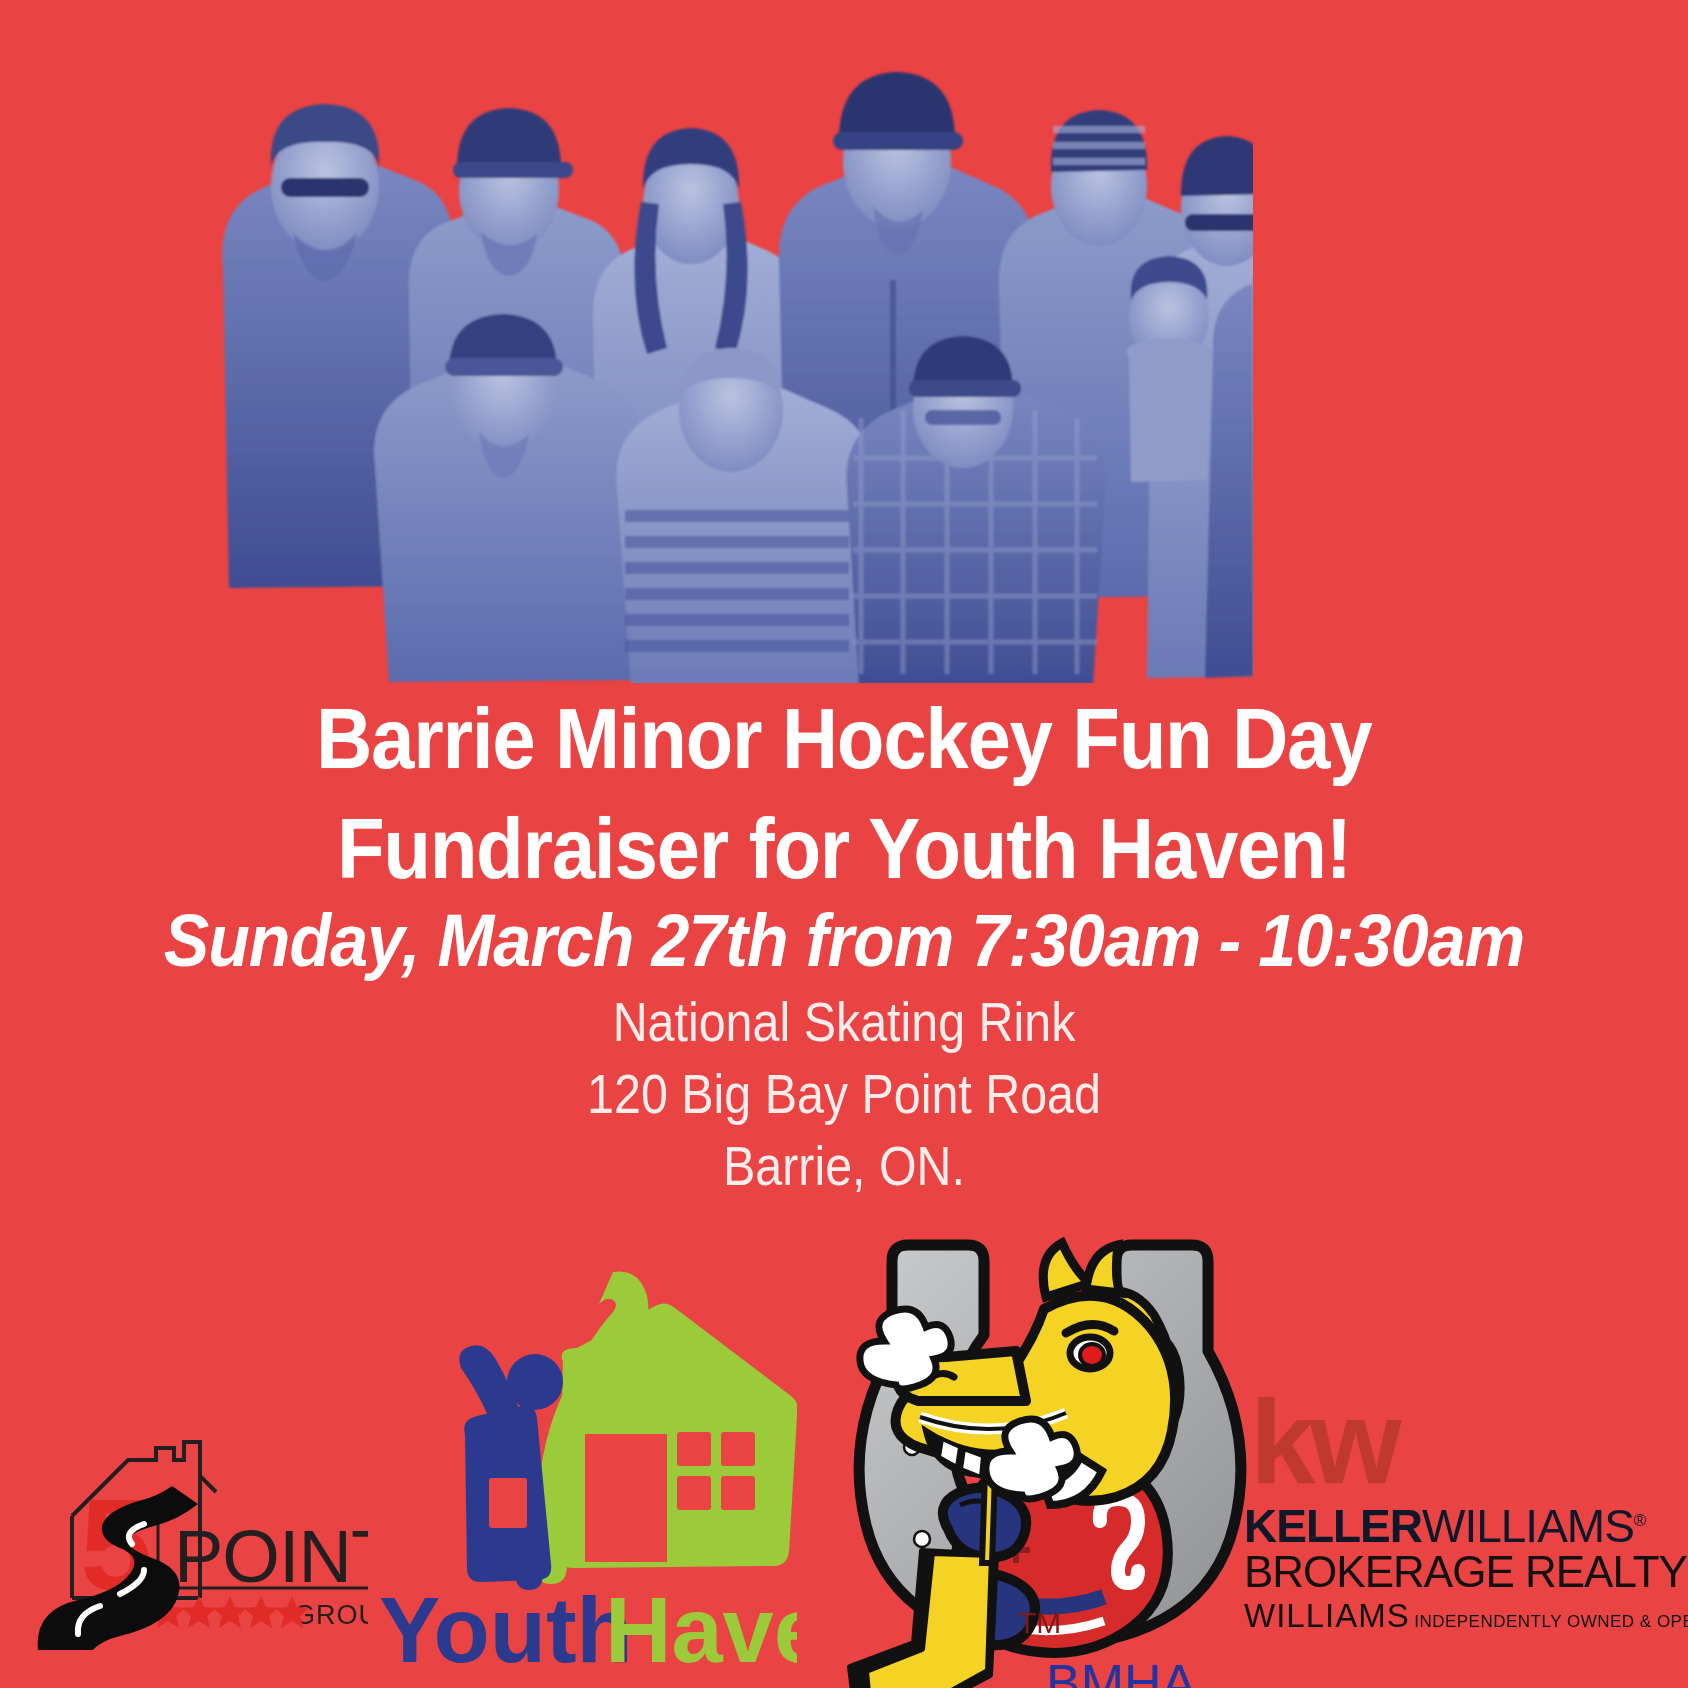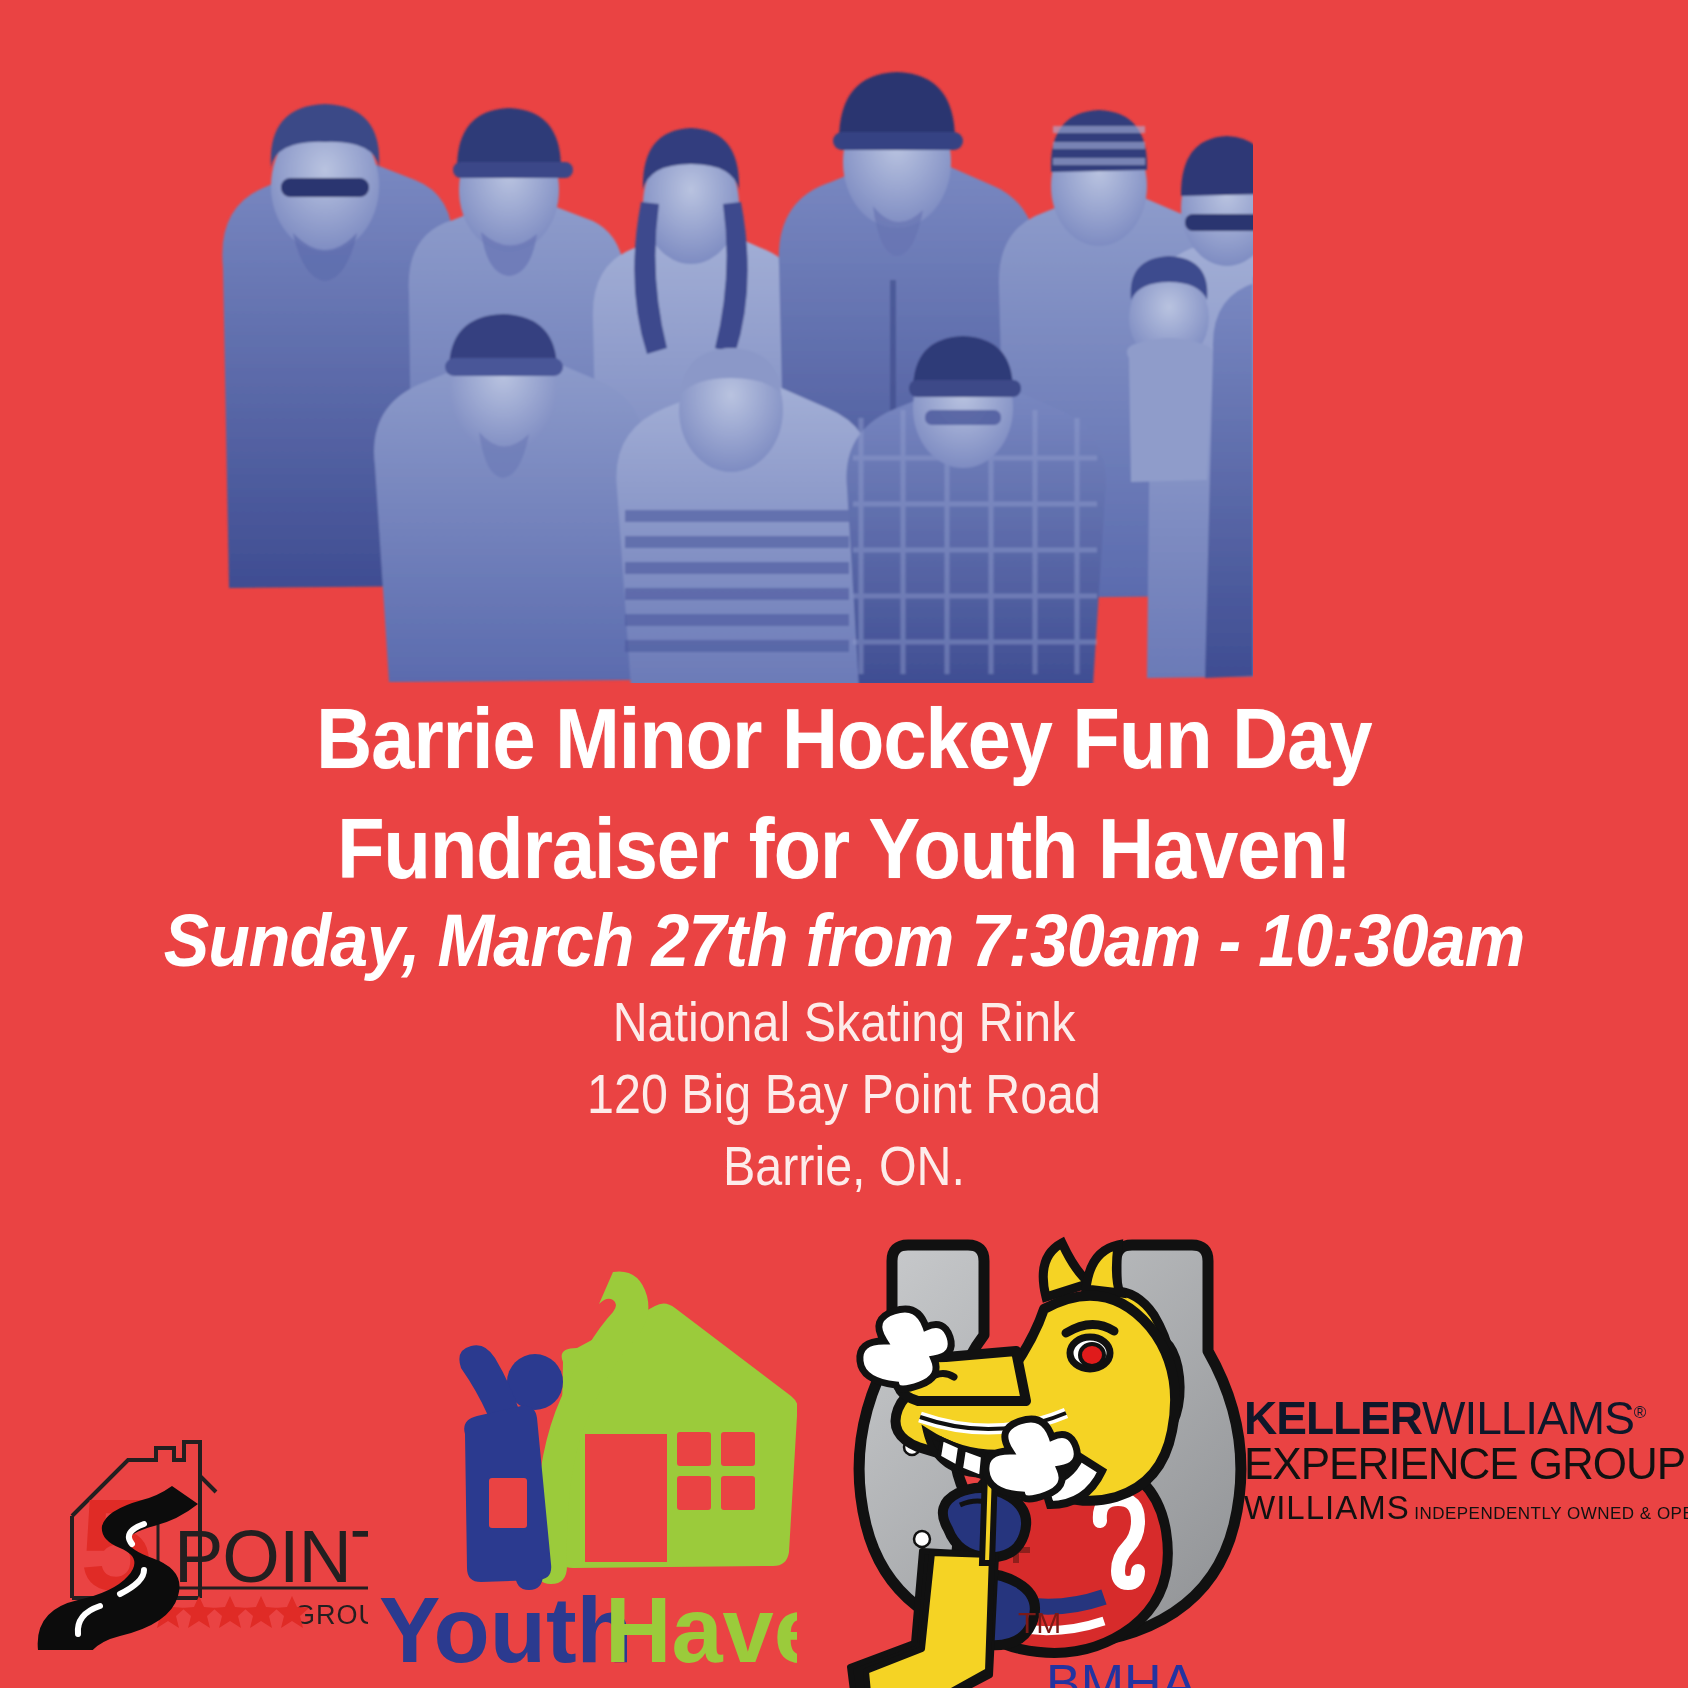--- a/index.html
+++ b/index.html
@@ -388,18 +388,19 @@
         <path d="M222 292 q-34 -2 -36 -24 q-2 -20 24 -20 q-14 -22 10 -30 q24 -8 32 16
                  q18 -8 24 10 q6 18 -16 22 q8 18 -14 26 q-22 8 -24 0 z"></path>
       </g>
 
       <text x="218" y="430" font-family="Liberation Sans, sans-serif" font-size="30" fill="#7b1a17">TM</text>
       <text x="246" y="498" font-family="Liberation Sans, sans-serif" font-size="52" fill="#2333a0">BMHA</text>
     </svg>
   </div>
 
   <div id="logoKW">
+    <div class="kw-mark">kw</div>
     <div class="kw-l1"><b>KELLER</b><span class="lt">WILLIAMS</span><sup>®</sup></div>
-    <div class="kw-l2">EXPERIENCE GROUP</div>
+    <div class="kw-l2">BROKERAGE REALTY</div>
     <div class="kw-l3"><span class="brok">WILLIAMS</span> <span class="ind">INDEPENDENTLY OWNED &amp; OPERATED</span></div>
   </div>
 
 </div>
 
 </body></html>

